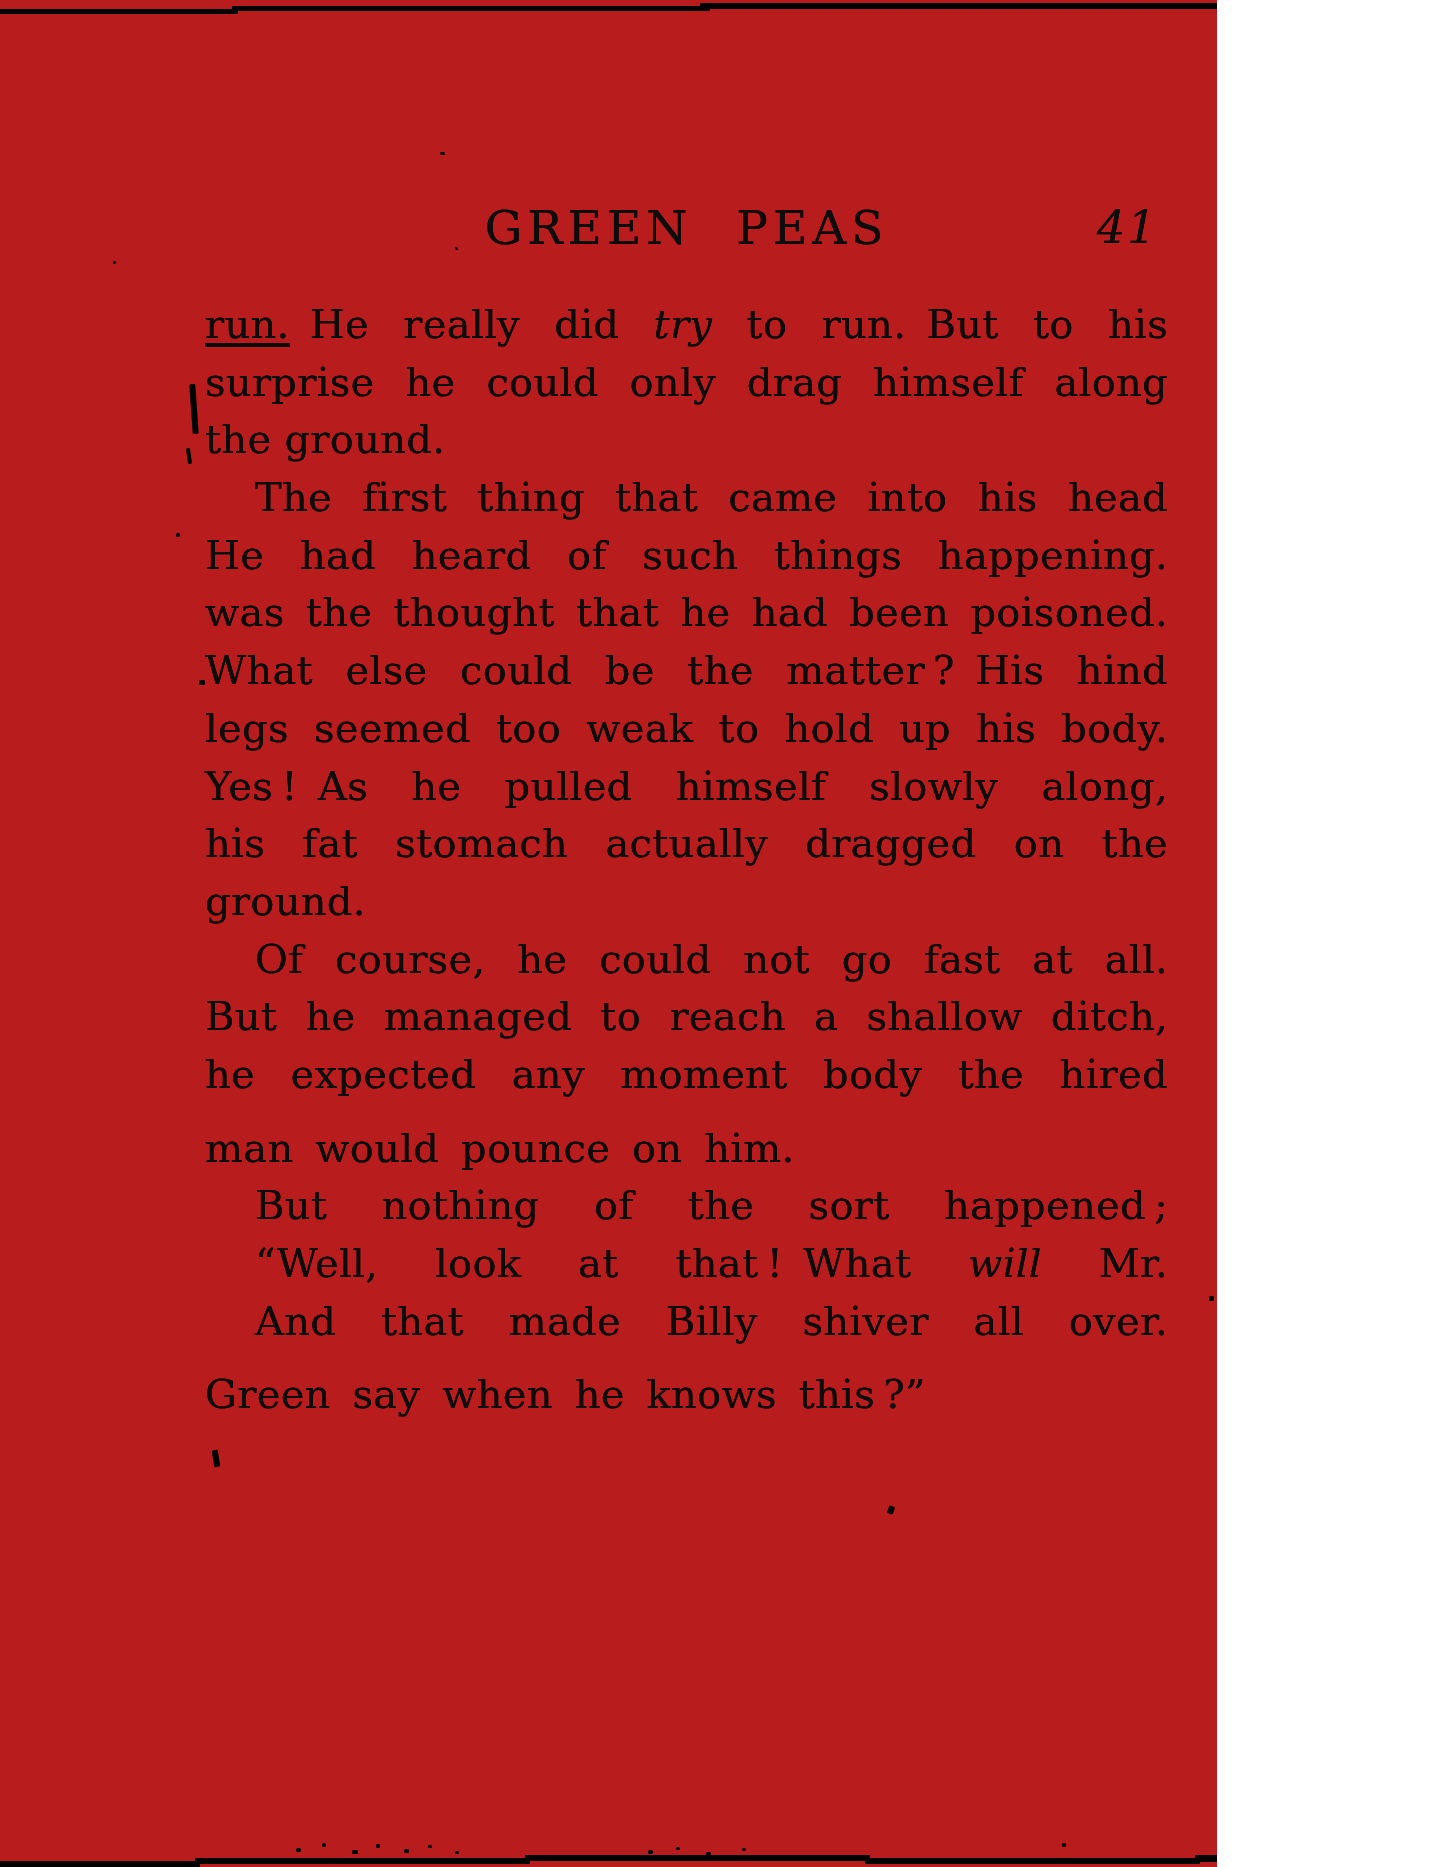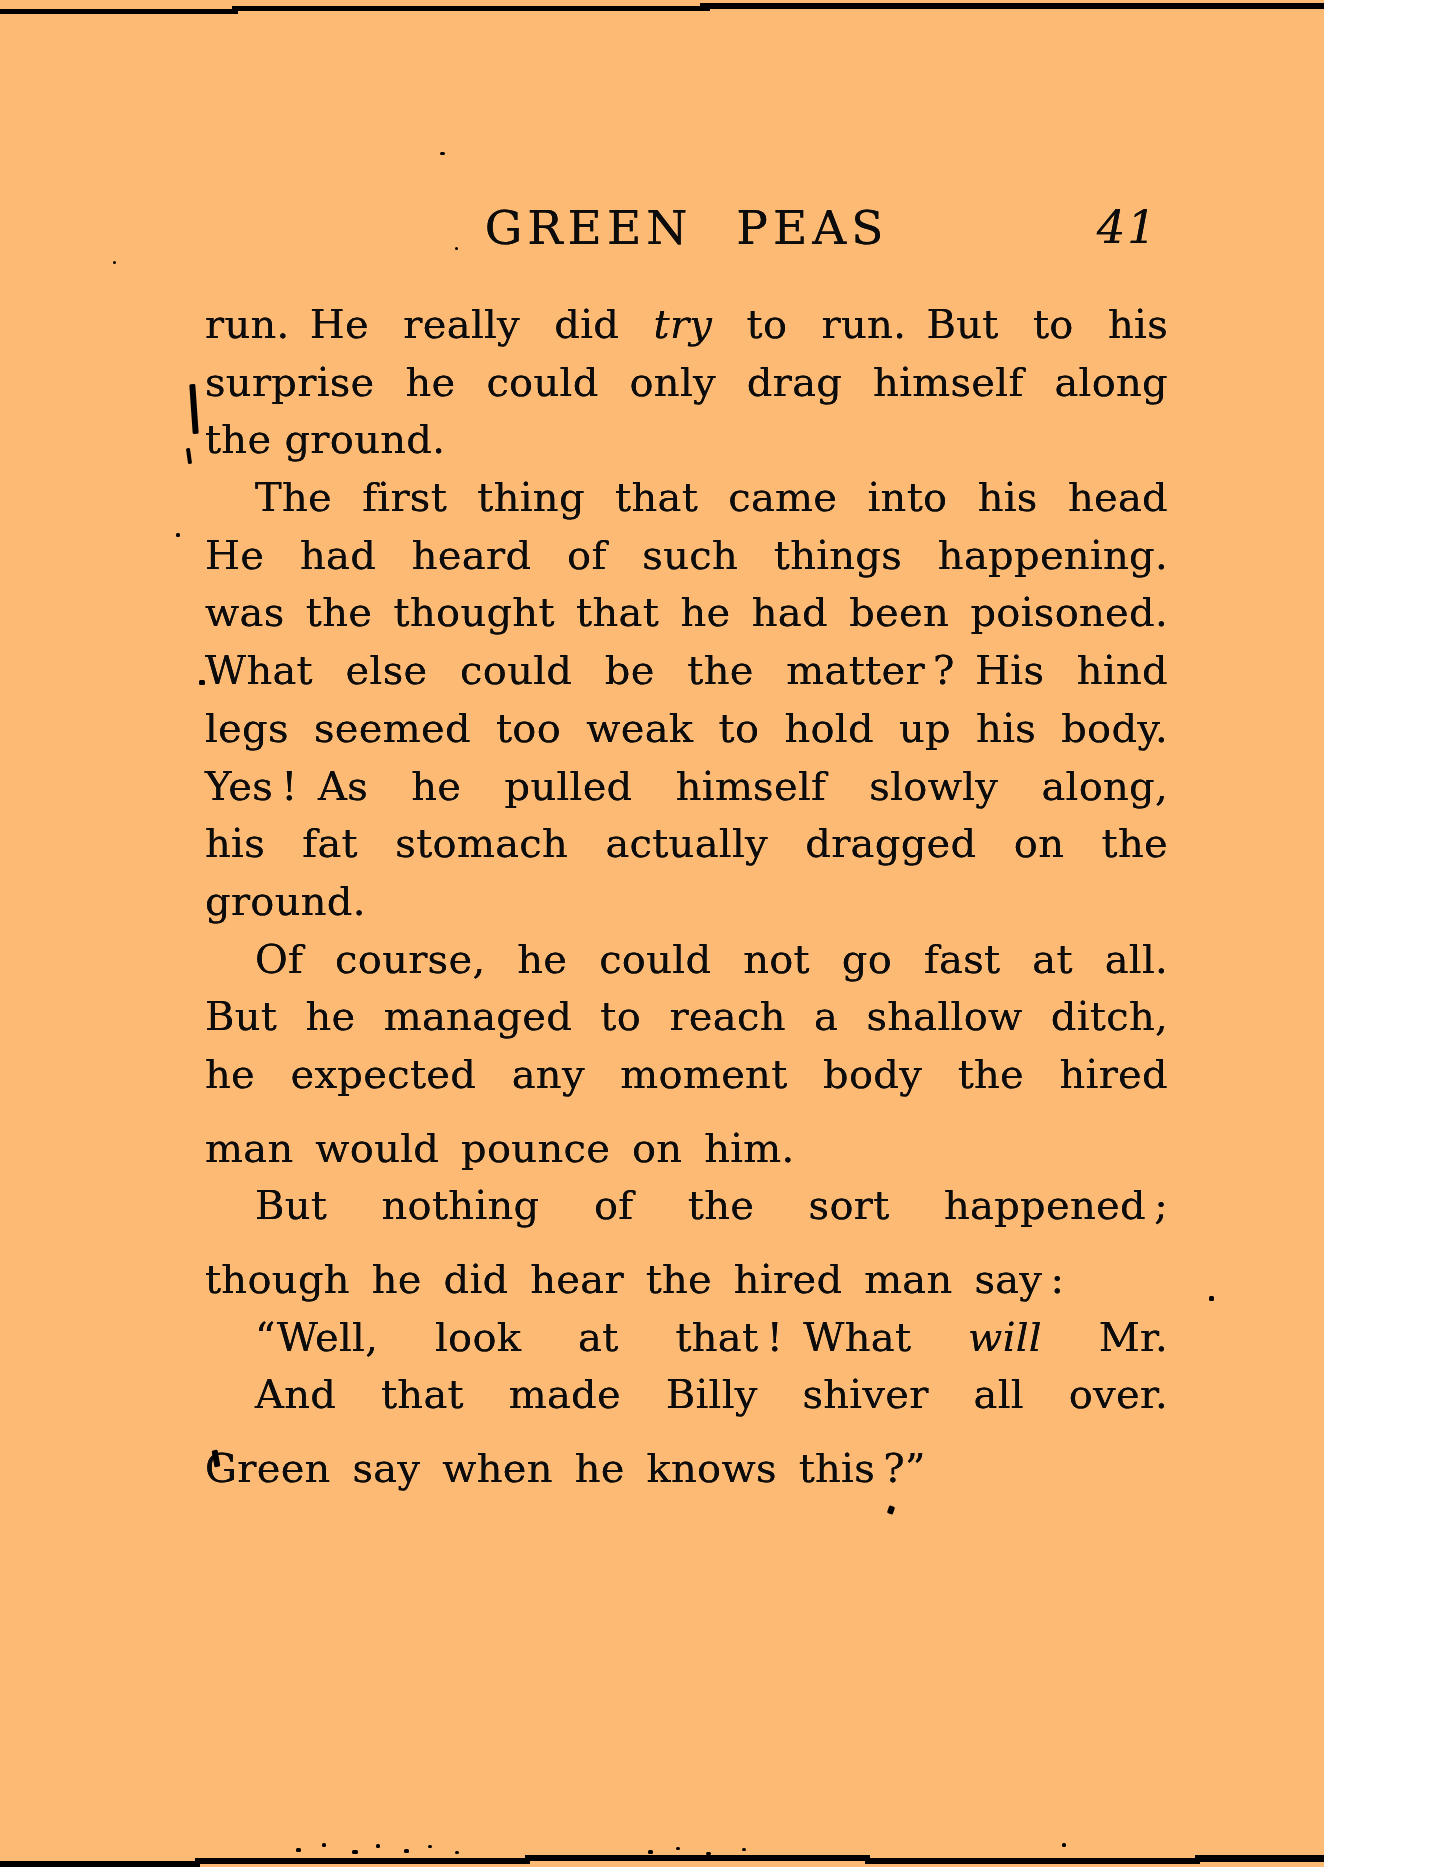--- a/index.html
+++ b/index.html
@@ -1,20 +1,20 @@
 <!DOCTYPE html>
 <html><head>
 <meta charset="utf-8">
 <style>
   html, body { margin: 0; padding: 0; background: #ffffff; }
   .screen {
     position: relative;
-    width: 1324px;
+    width: 1217px;
     height: 1867px;
-    background: #fdba74;
+    background: #b91c1c;
     overflow: hidden;
     font-family: "DejaVu Serif", "Liberation Serif", serif;
     color: #0c0c0c;
   }
   
   .b { position: absolute; background: #000; }
   .border-top-a    { left: 0;     top: 9px;    width: 238px;  height: 5px; }
   .border-top-b    { left: 232px; top: 6px;    width: 478px;  height: 5px; }
   .border-top-c    { left: 700px; top: 3px;    width: 730px;  height: 6px; }
   .border-right    { left: 1416px; top: 6px;   width: 7px;    height: 1861px; }
@@ -59,20 +59,21 @@
     line-height: 57.7px;
     text-align: justify;
     text-align-last: justify;
     white-space: nowrap2; 
   }
   .line.left  { text-align: center; text-align-last: left; }
   .line.indent { padding-left: 50px; }
   .line.loose { word-spacing: 0.22em; margin-top: 16px; }
   .line i { font-style: italic; }
   .line .u {
+    text-decoration: underline;
     text-decoration-thickness: 3.5px;
     text-underline-offset: 5px;
   }
   .speck { position: absolute; background: #000; border-radius: 1.5px; }
 </style>
 </head>
 <body>
 
 <div class="screen">
   <div class="b border-top-a"></div>
@@ -100,21 +101,20 @@
       <div class="line"><span>What else could be the matter ? His hind</span></div>
       <div class="line"><span>legs seemed too weak to hold up his body.</span></div>
       <div class="line"><span>Yes ! As he pulled himself slowly along,</span></div>
       <div class="line"><span>his fat stomach actually dragged on the</span></div>
       <div class="line left"><span>ground.</span></div>
       <div class="line indent"><span>Of course, he could not go fast at all.</span></div>
       <div class="line"><span>But he managed to reach a shallow ditch,</span></div>
       <div class="line"><span>he expected any moment body the hired</span></div>
       <div class="line left loose"><span>man would pounce on him.</span></div>
       <div class="line indent"><span>But nothing of the sort happened ;</span></div>
-      <div class="line left loose"><span>though he did hear the hired man say :</span></div>
       <div class="line indent"><span>“Well, look at that ! What </span><i>will</i><span> Mr.</span></div>
       <div class="line indent"><span>And that made Billy shiver all over.</span></div>
       <div class="line left loose"><span>Green say when he knows this ?”</span></div>
     </div>
 
   <div id="specks">
       <div class="speck" style="left: 191px; top: 384px; width: 6px; height: 50px; transform: rotate(-4deg);"></div>
       <div class="speck" style="left: 187px; top: 448px; width: 4px; height: 16px; transform: rotate(-8deg);"></div>
       <div class="speck" style="left: 176px; top: 533px; width: 4px; height: 4px;"></div>
       <div class="speck" style="left: 199px; top: 680px; width: 6px; height: 5px;"></div>

